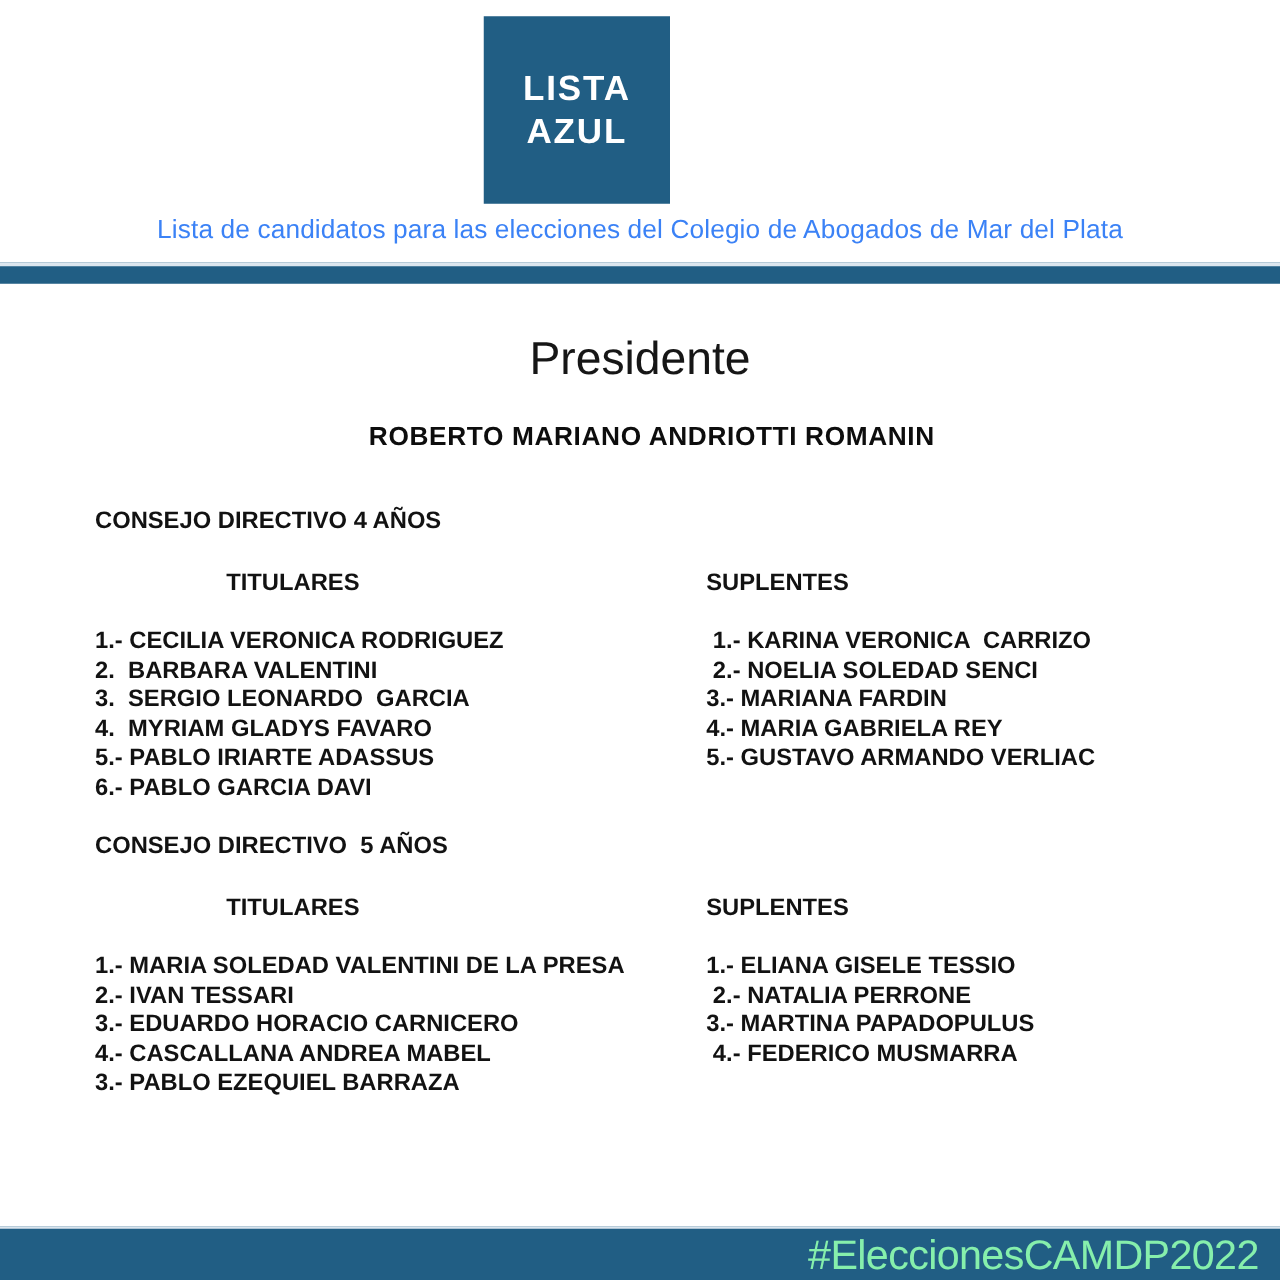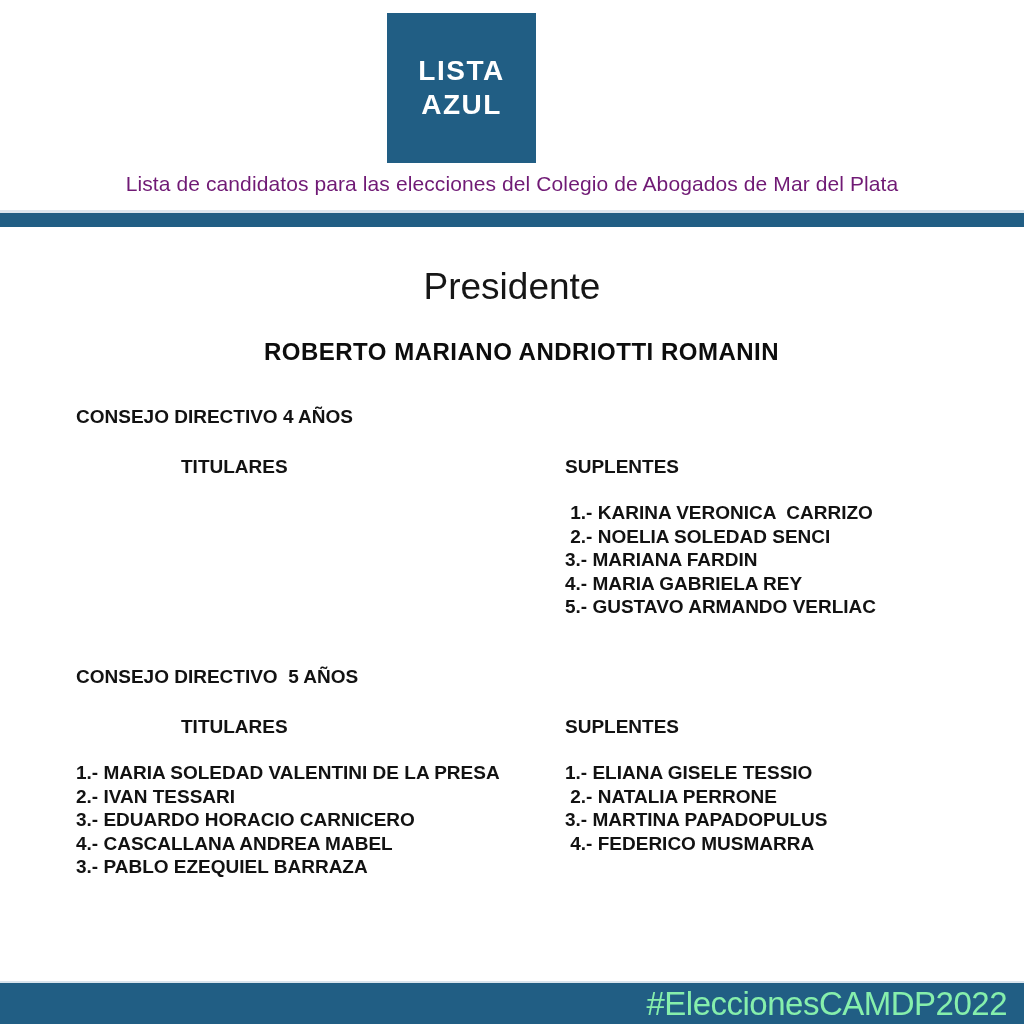--- a/index.html
+++ b/index.html
@@ -32,21 +32,21 @@
     line-height: 34px;
     text-align: center;
   }
 
   
   .subtitle {
     position: absolute;
     left: 0; right: 0; top: 172px;
     text-align: center;
     font-size: 21px;
-    color: #701a75;
+    color: #3b82f6;
     letter-spacing: 0.1px;
   }
 
   
   .divider-bar {
     position: absolute;
     left: 0; right: 0; top: 210px;
     height: 14px;
     background: #215e84;
     border-top: 3px solid #dce6ee;
@@ -58,21 +58,21 @@
     left: 0; right: 0; top: 266px;
     text-align: center;
     font-size: 37px;
     font-weight: 400;
     color: #161616;
   }
   .president-name {
     position: absolute;
     left: 0; right: 0; top: 338px;
     text-align: center;
-    font-size: 24px;
+    font-size: 21px;
     font-weight: 700;
     letter-spacing: 0.5px;
     color: #0d0d0d;
     padding-left: 19px;
   }
 
   
   .council {
     position: absolute;
     left: 40px; right: 20px;
@@ -148,20 +148,29 @@
 
   <div class="divider-bar"></div>
 
   <div class="president-title">Presidente</div>
   <div class="president-name">ROBERTO MARIANO ANDRIOTTI ROMANIN</div>
 
   <section class="council council-4">
     <h2>CONSEJO DIRECTIVO 4 AÑOS</h2>
     <span class="col-header titulares">TITULARES</span>
     <span class="col-header suplentes">SUPLENTES</span>
+    <ul class="name-list left">
+
+    <li class="name-item">1.- CECILIA VERONICA RODRIGUEZ</li>
+        <li class="name-item">2.  BARBARA VALENTINI</li>
+        <li class="name-item">3.  SERGIO LEONARDO  GARCIA</li>
+        <li class="name-item">4.  MYRIAM GLADYS FAVARO</li>
+        <li class="name-item">5.- PABLO IRIARTE ADASSUS</li>
+        <li class="name-item">6.- PABLO GARCIA DAVI</li>
+      </ul>
     <ul class="name-list right">
 
     <li class="name-item"> 1.- KARINA VERONICA  CARRIZO</li>
         <li class="name-item"> 2.- NOELIA SOLEDAD SENCI</li>
         <li class="name-item">3.- MARIANA FARDIN</li>
         <li class="name-item">4.- MARIA GABRIELA REY</li>
         <li class="name-item">5.- GUSTAVO ARMANDO VERLIAC</li>
       </ul>
   </section>
 

